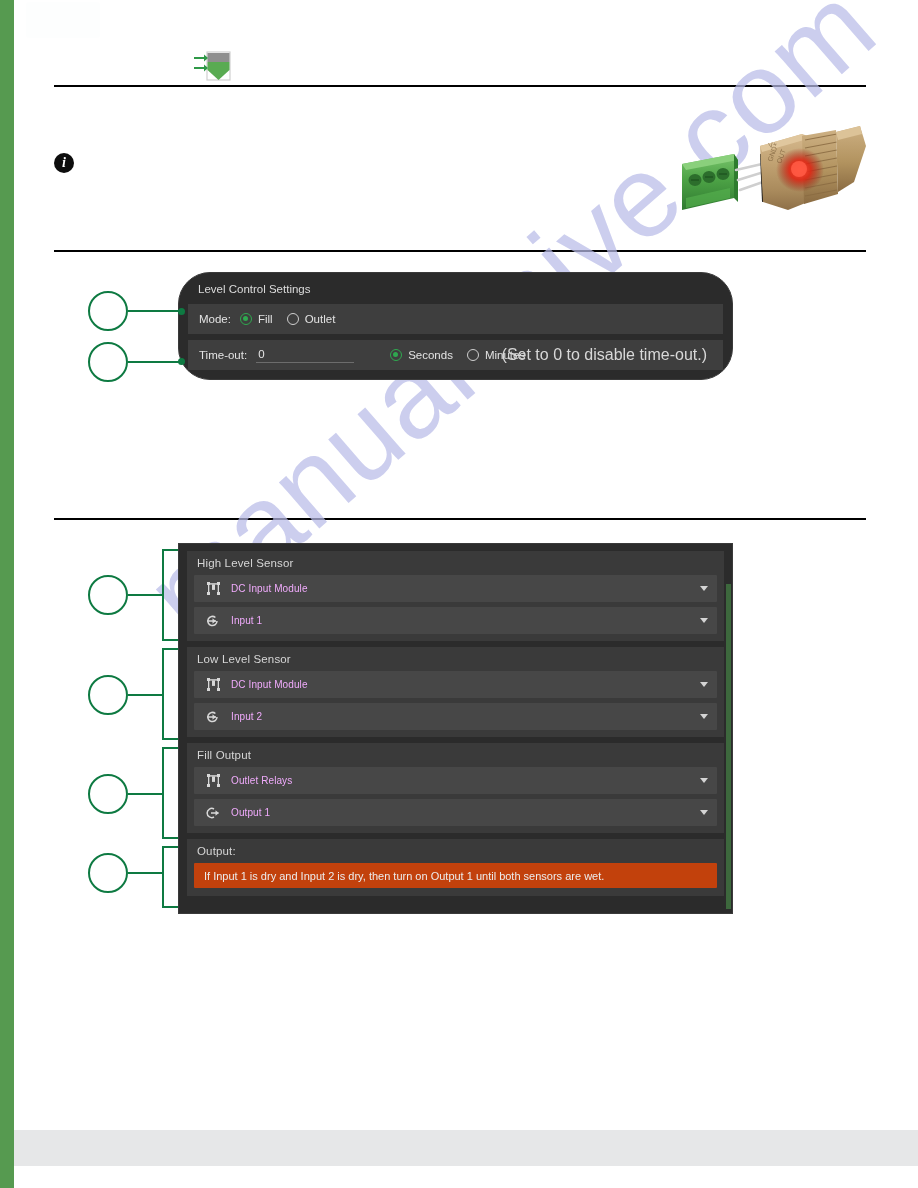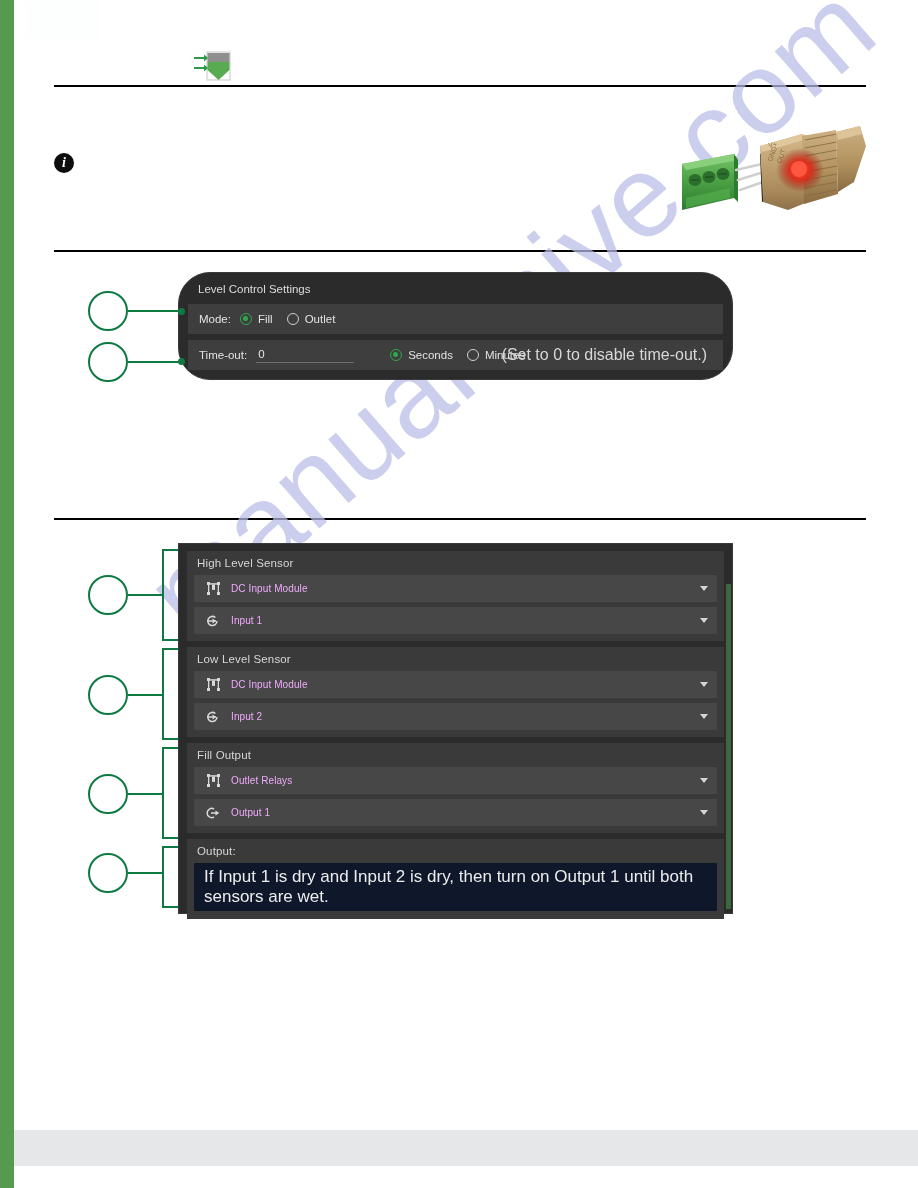--- a/index.html
+++ b/index.html
@@ -266,29 +266,29 @@
     width: 0; height: 0;
     border-left: 4.5px solid transparent;
     border-right: 4.5px solid transparent;
     border-top: 5px solid #d4d4d4;
   }
   .preview-card {
     background: #3a3a3a;
     padding-bottom: 8px;
   }
   .preview-text-box {
-    background: #0f172a;
+    background: #c2410c;
     margin: 0 7px;
     min-height: 25px;
     display: flex;
     align-items: center;
     padding: 4px 10px;
     box-sizing: border-box;
     color: #ececec;
-    font-size: 17px;
+    font-size: 11px;
     border-radius: 1px;
   }
 
   
   .callout-circle {
     position: absolute;
     width: 40px;
     height: 40px;
     border-radius: 50%;
     border: 2.4px solid #0e7a42;

